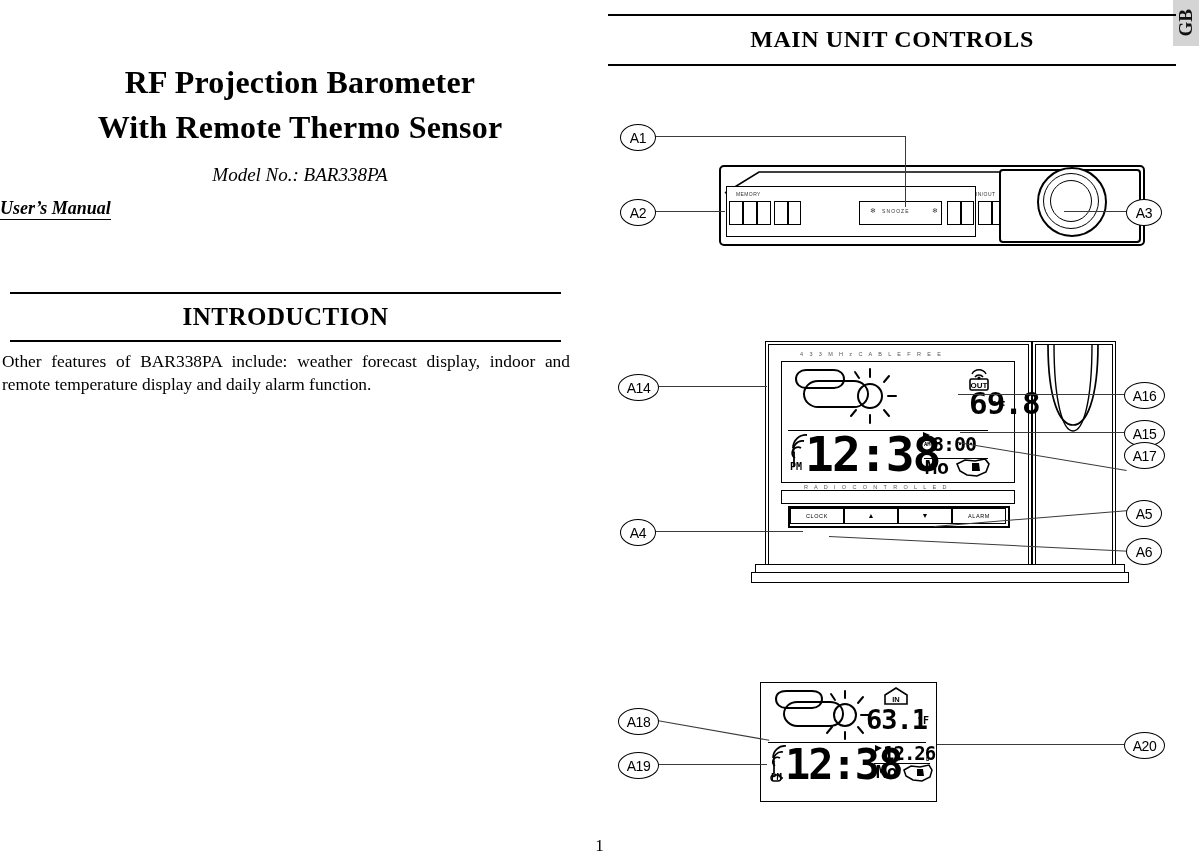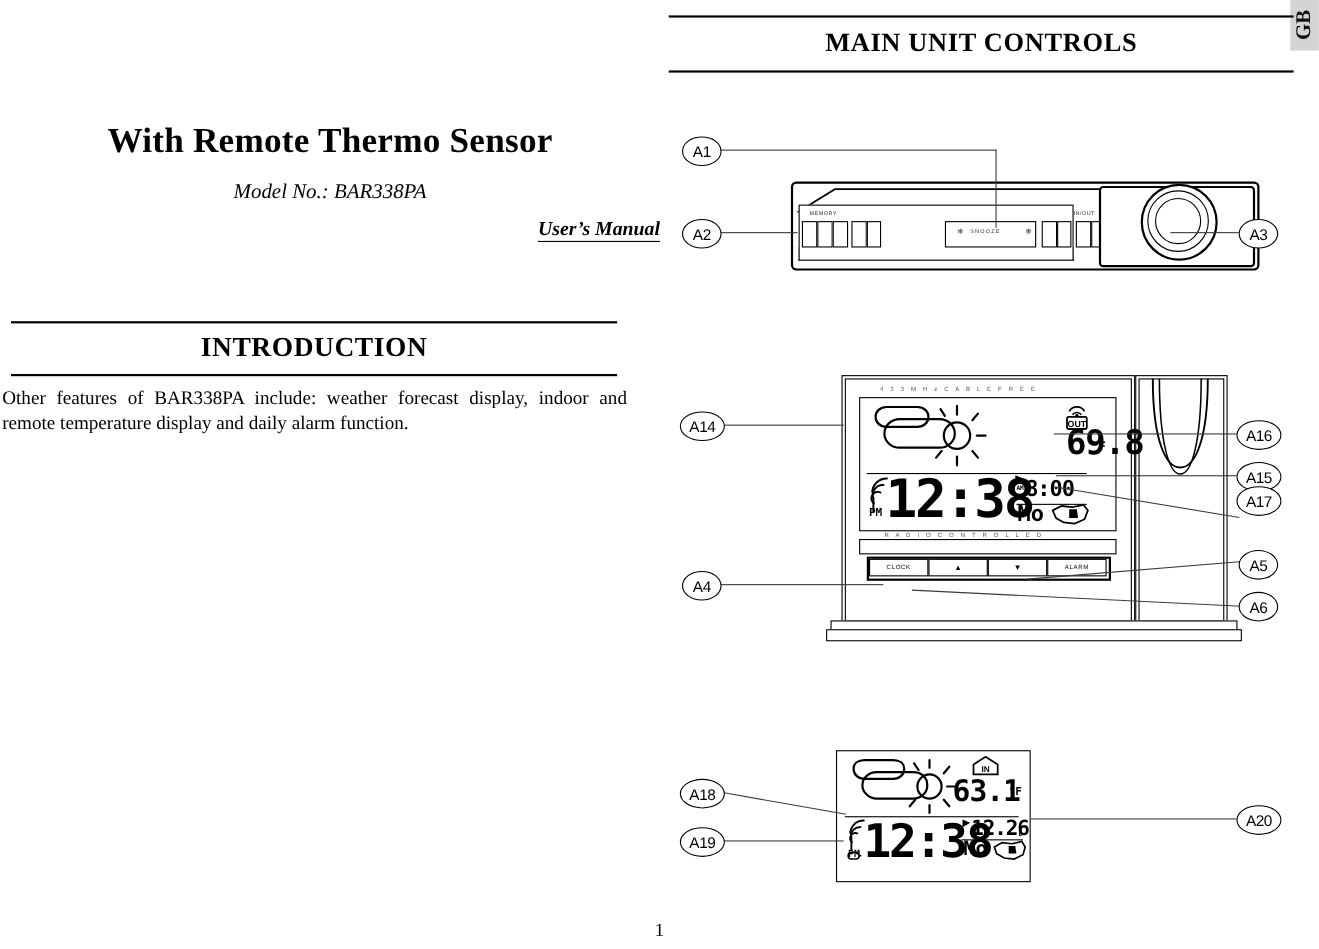--- a/index.html
+++ b/index.html
@@ -24,21 +24,21 @@
     text-align:center; font-weight:bold; font-size:32px; line-height:1.42;
     font-family:"Liberation Serif", serif; letter-spacing:.2px;
   }
   #title1{position:absolute;left:0;top:60px;width:600px;}
   #title2{position:absolute;left:0;top:105px;width:600px;}
   #model-no{
     position:absolute;left:0;top:164px;width:600px;text-align:center;
     font-style:italic;font-size:19px;font-family:"Liberation Serif",serif;
   }
   #users-manual{
-    position:absolute;left:0;top:198px;width:600px;text-align:right;
+    position:absolute;left:0;top:198px;width:600px;text-align:left;
     font-style:italic;font-weight:bold;font-size:18px;
     font-family:"Liberation Serif",serif;
   }
   #users-manual span{border-bottom:1.6px solid #000;padding-bottom:1px;}
 
   
   #intro-rule-top{position:absolute;left:10px;top:292px;width:551px;height:0;border-top:2.2px solid #000;}
   #intro-heading{
     position:absolute;left:10px;top:303px;width:551px;text-align:center;
     font-weight:bold;font-size:25px;letter-spacing:.5px;font-family:"Liberation Serif",serif;
@@ -115,20 +115,21 @@
 </style>
 </head>
 <body>
 
 <div id="gb-tab">
   <span>GB</span>
 </div>
 
 <div id="left-col">
 
+  <div id="title1" class="title-line">RF Projection Barometer</div>
   <div id="title2" class="title-line">With Remote Thermo Sensor</div>
   <div id="model-no">Model No.: BAR338PA</div>
   <div id="users-manual"><span>User’s  Manual</span></div>
 
   <div id="intro-rule-top"></div>
   <div id="intro-heading">INTRODUCTION</div>
   <div id="intro-rule-bottom"></div>
 
   <div id="intro-body">
     <p>Other features of BAR338PA include: weather forecast display, indoor and remote temperature display and daily alarm function.</p>

